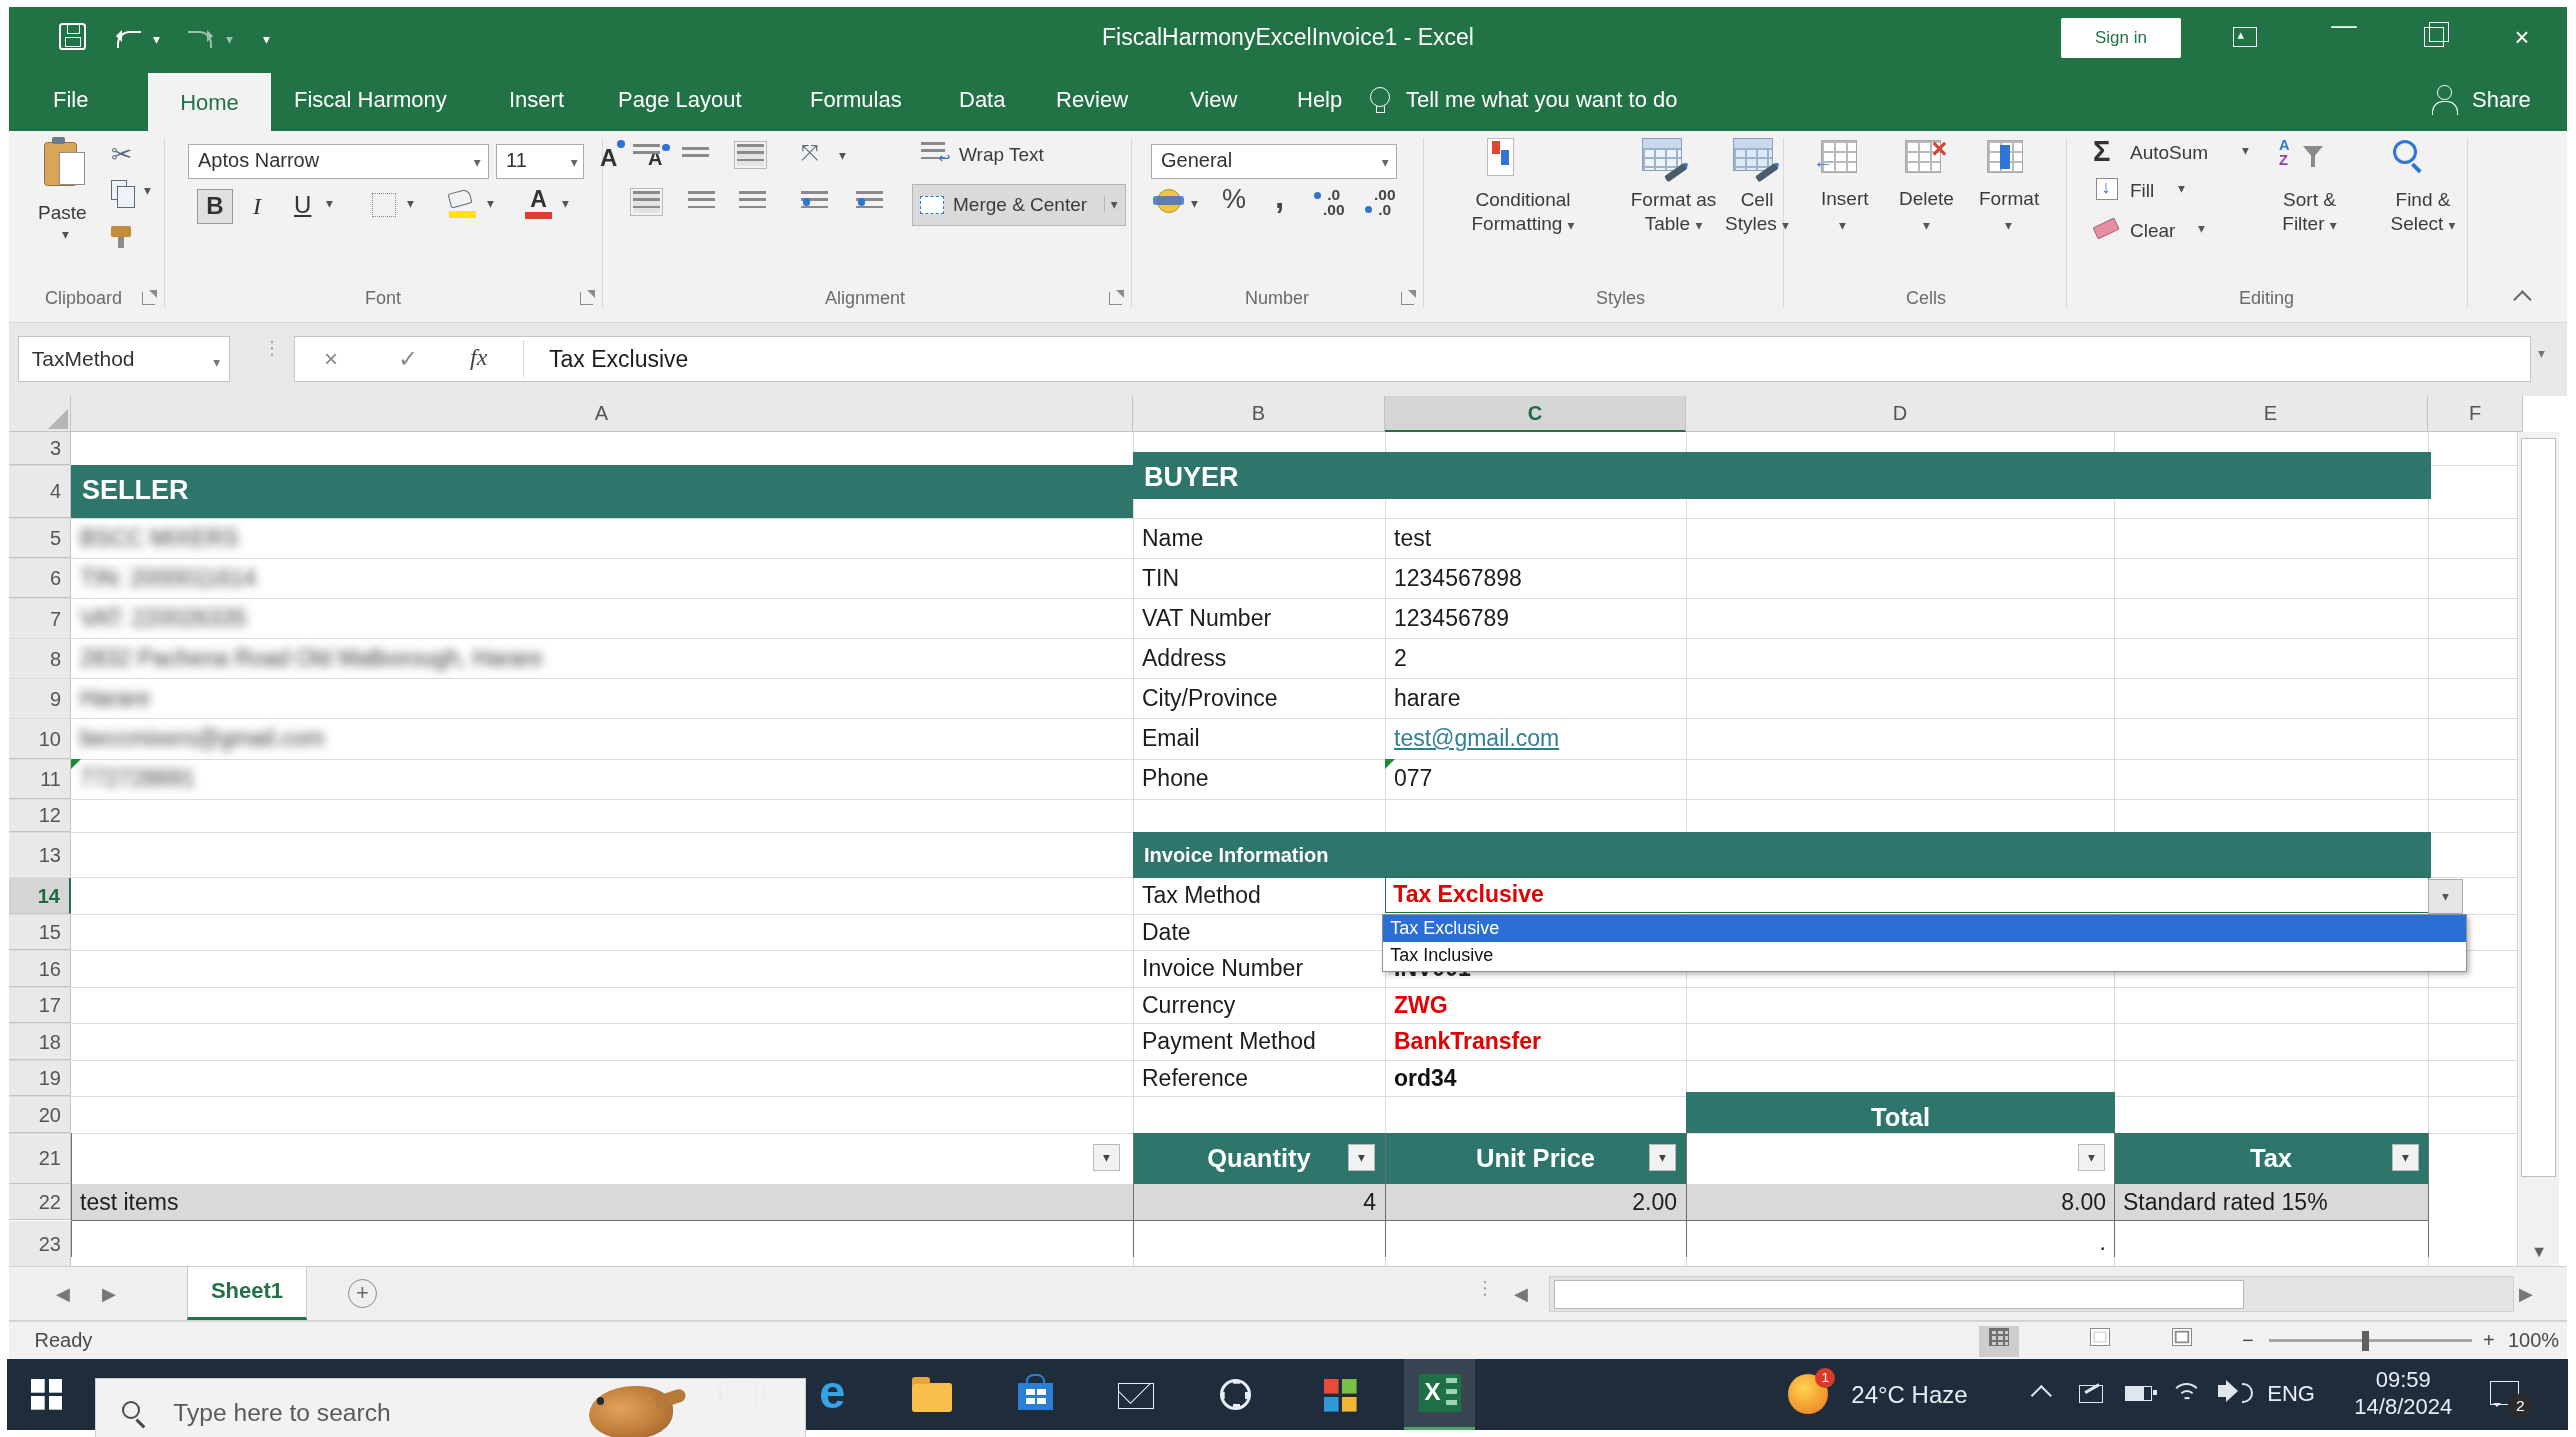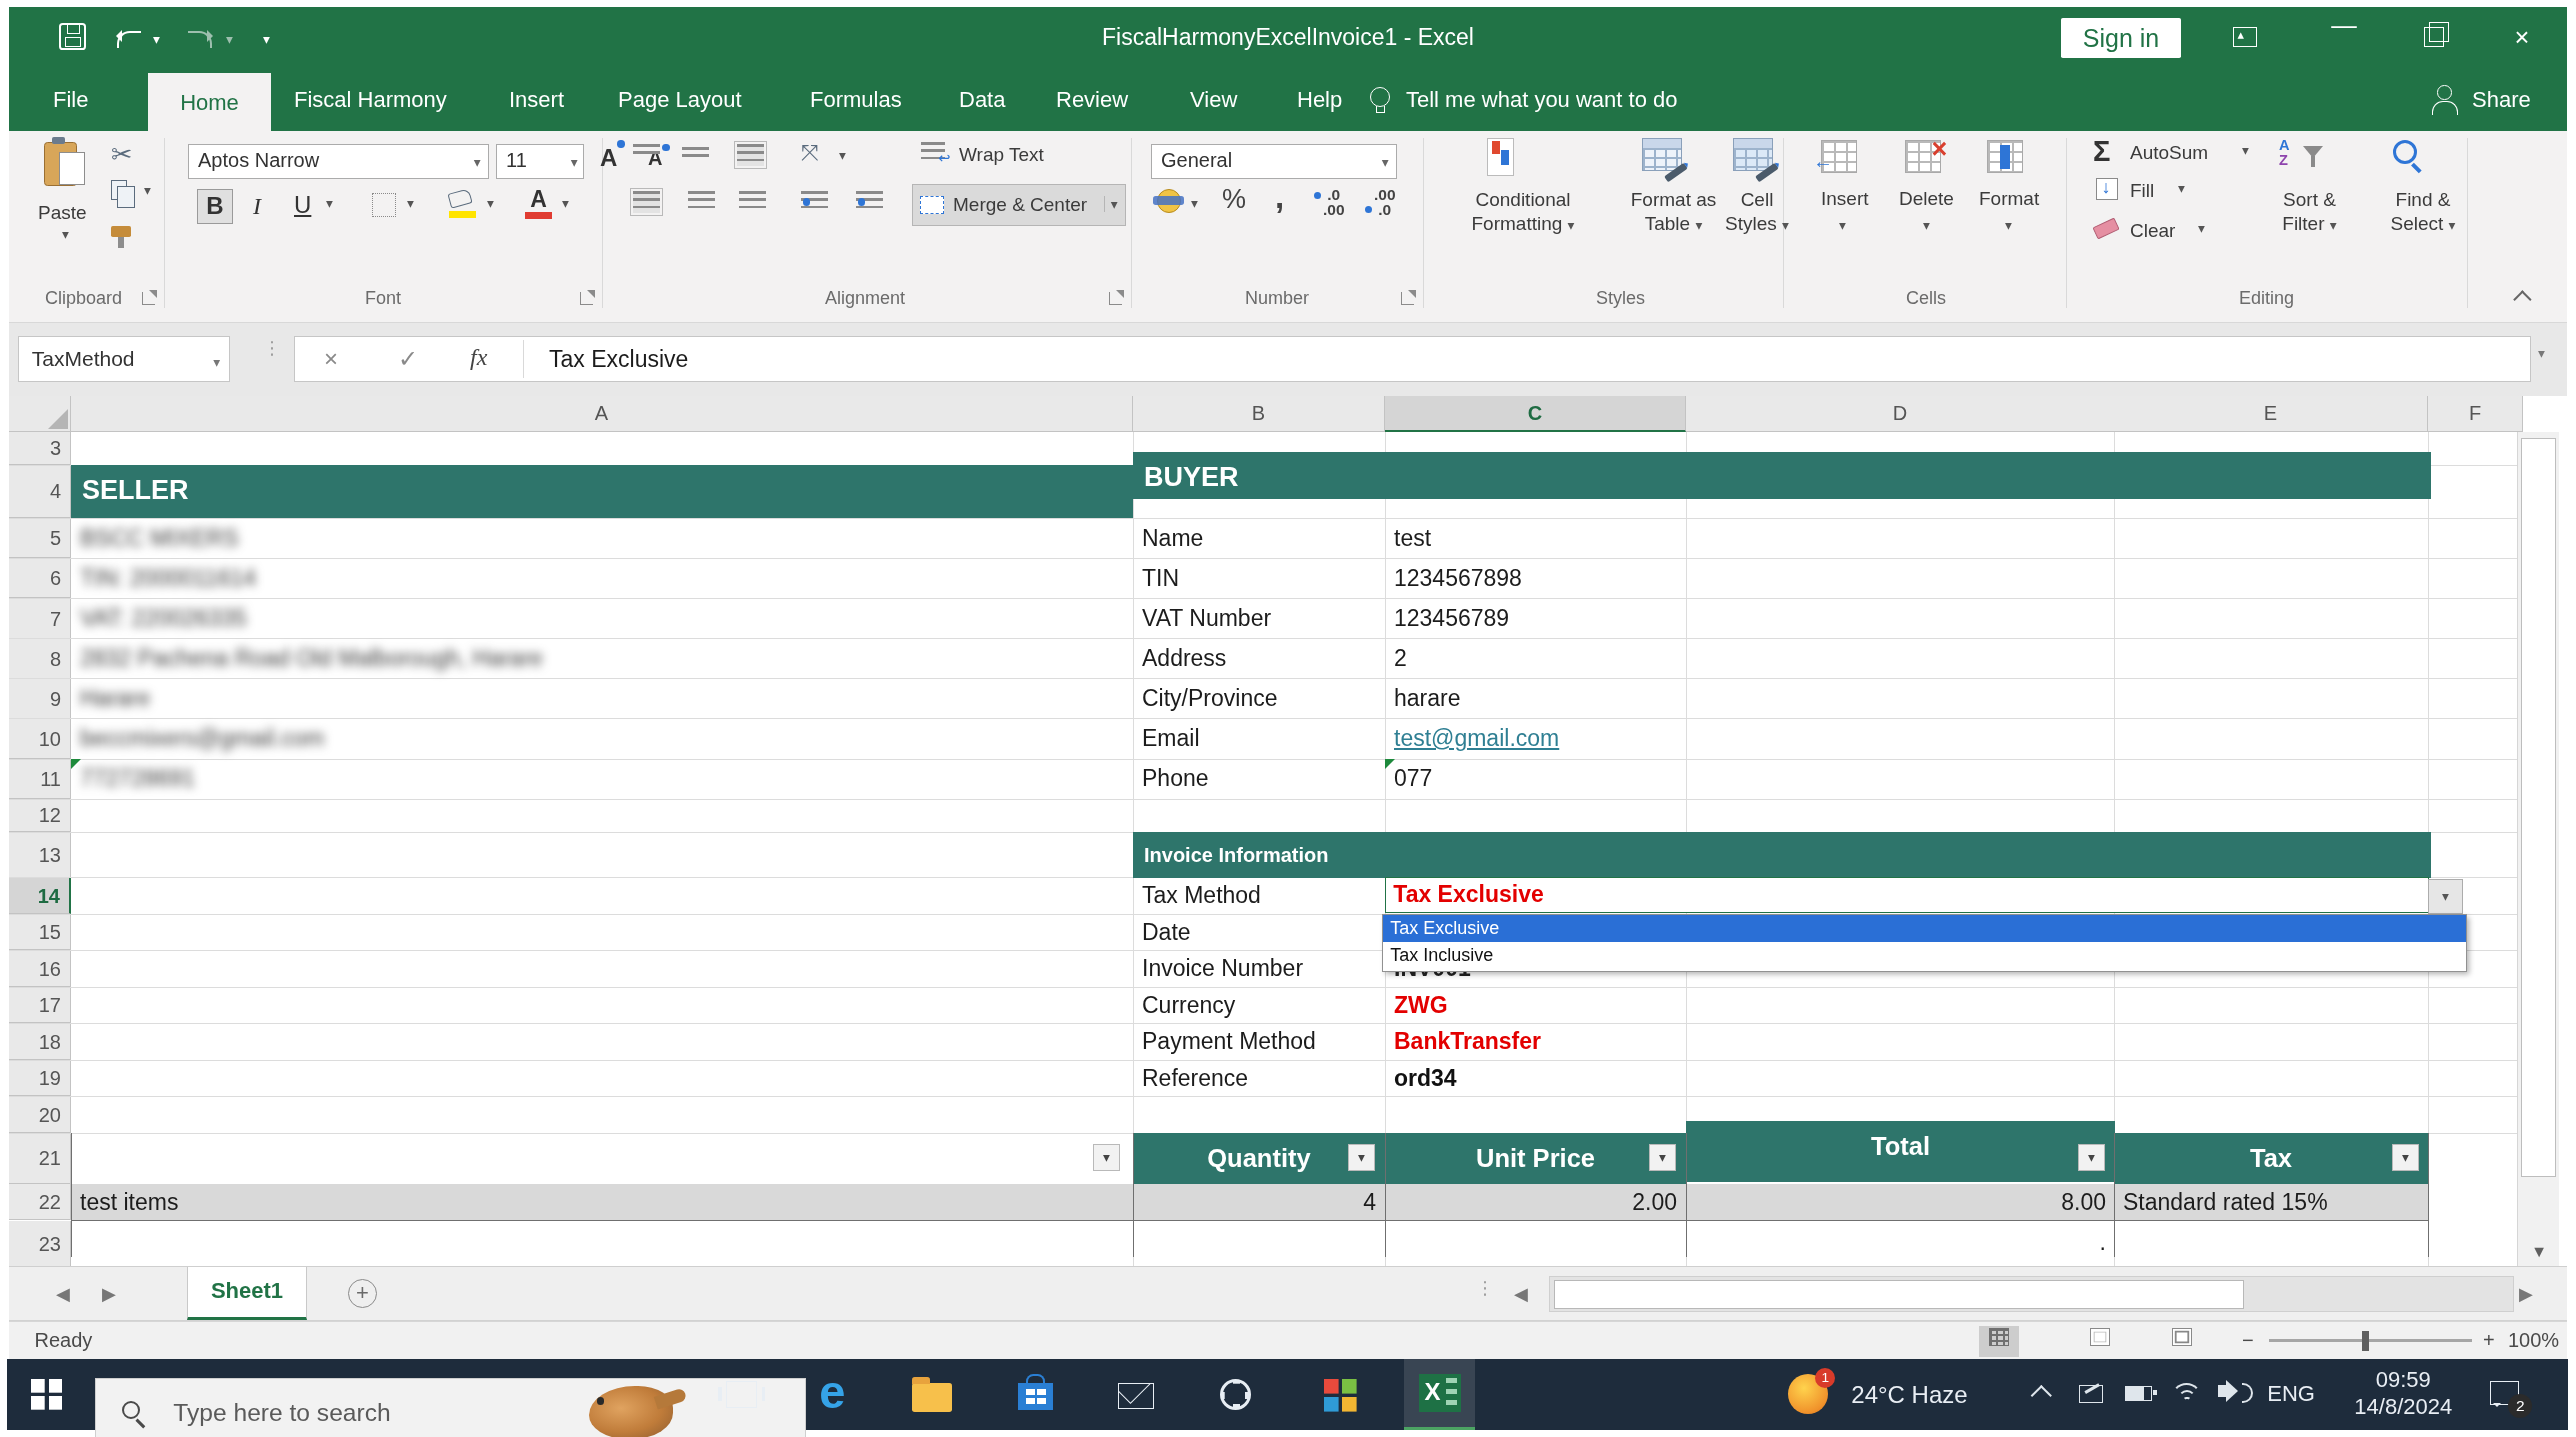--- a/index.html
+++ b/index.html
@@ -4,21 +4,21 @@
 <style>
   *{margin:0;padding:0;box-sizing:border-box}
   html,body{width:2576px;height:1438px;background:#fff;font-family:"Liberation Sans",sans-serif;overflow:hidden}
   .screen{position:relative;width:2576px;height:1438px;background:#fff;overflow:hidden}
   .ab{position:absolute}
   
   .titlebar{left:9px;top:7.3px;width:2558px;height:62px;background:#217346;color:#fff}
   .qat-ic{color:#fff;font-size:24px;line-height:36px;text-align:center}
   .car::after{content:"▾";font-size:13.7px;color:inherit}
   .title-text{left:50%;top:16.4px;transform:translateX(-50%);font-size:23px;color:#fff;white-space:nowrap}
-  .signin{background:#fff;color:#217346;font-size:25px;text-align:center;line-height:40px;border-radius:1.8px}
+  .signin{background:#fff;color:#217346;font-size:17px;text-align:center;line-height:40px;border-radius:1.8px}
   .winbtn{color:#fff;font-size:25.5px;text-align:center;line-height:42px}
   .floppy{width:27px;height:27px;border:2.7px solid #fff;border-radius:3.6px;position:relative}
   .floppy::before{content:"";position:absolute;left:5.5px;top:-0.9px;width:11px;height:8.2px;background:#217346;border:1.8px solid #fff}
   .floppy::after{content:"";position:absolute;left:3.6px;bottom:0.9px;width:14.6px;height:8.2px;border:1.8px solid #fff}
   .undo{width:24px;height:16.4px;border:2.7px solid #fff;border-bottom:none;border-right:none;border-radius:12.8px 0 0 0;position:relative}
   .undo::before{content:"";position:absolute;left:-9px;top:-3.6px;border:6.4px solid transparent;border-right-color:#fff}
   .redo{width:24px;height:16.4px;border:2.7px solid #9dbfae;border-bottom:none;border-left:none;border-radius:0 12.8px 0 0;position:relative}
   .redo::before{content:"";position:absolute;right:-9px;top:-3.6px;border:6.4px solid transparent;border-left-color:#9dbfae}
   .restore{width:20px;height:20px;border:1.8px solid #fff;position:relative}
   .restore::before{content:"";position:absolute;left:3.6px;top:-6.4px;width:18px;height:18px;border:1.8px solid #fff}
@@ -567,21 +567,21 @@
       </div>
       <div class="ab dd-btn car" style="left:2419px;top:447px;width:35px;height:35px"></div>
 
       <div class="ab ddlist" style="left:1373px;top:482px;width:1085px;height:58px;z-index:5">
         <div class="ddopt ddopt-sel">Tax Exclusive</div>
         <div class="ddopt">Tax Inclusive</div>
       </div>
 
       <div class="ab thdr" style="left:1124px;top:701px;width:252px;height:51px">Quantity</div>
       <div class="ab thdr" style="left:1376px;top:701px;width:301px;height:51px">Unit Price</div>
-      <div class="ab thdr" style="left:1677px;top:689px;width:429px;height:61px">Total</div>
+      <div class="ab thdr" style="left:1677px;top:660px;width:429px;height:41px">Total</div>
       <div class="ab thdr" style="left:2105px;top:701px;width:314px;height:51px">Tax</div>
       <div class="ab fltbtn car" style="left:1084px;top:712px;width:27px;height:27px"></div>
       <div class="ab fltbtn car" style="left:1339px;top:712px;width:27px;height:27px"></div>
       <div class="ab fltbtn car" style="left:1640px;top:712px;width:27px;height:27px"></div>
       <div class="ab fltbtn car" style="left:2069px;top:712px;width:27px;height:27px"></div>
       <div class="ab fltbtn car" style="left:2383px;top:712px;width:27px;height:27px"></div>
 
       <div class="ab band" style="left:62px;top:752px;width:2357px;height:36px"></div>
       <div class="ab cellv" style="left:71px;top:752px">test items</div>
       <div class="ab cellv" style="left:1124px;top:752px;width:243px;text-align:right">4</div>

